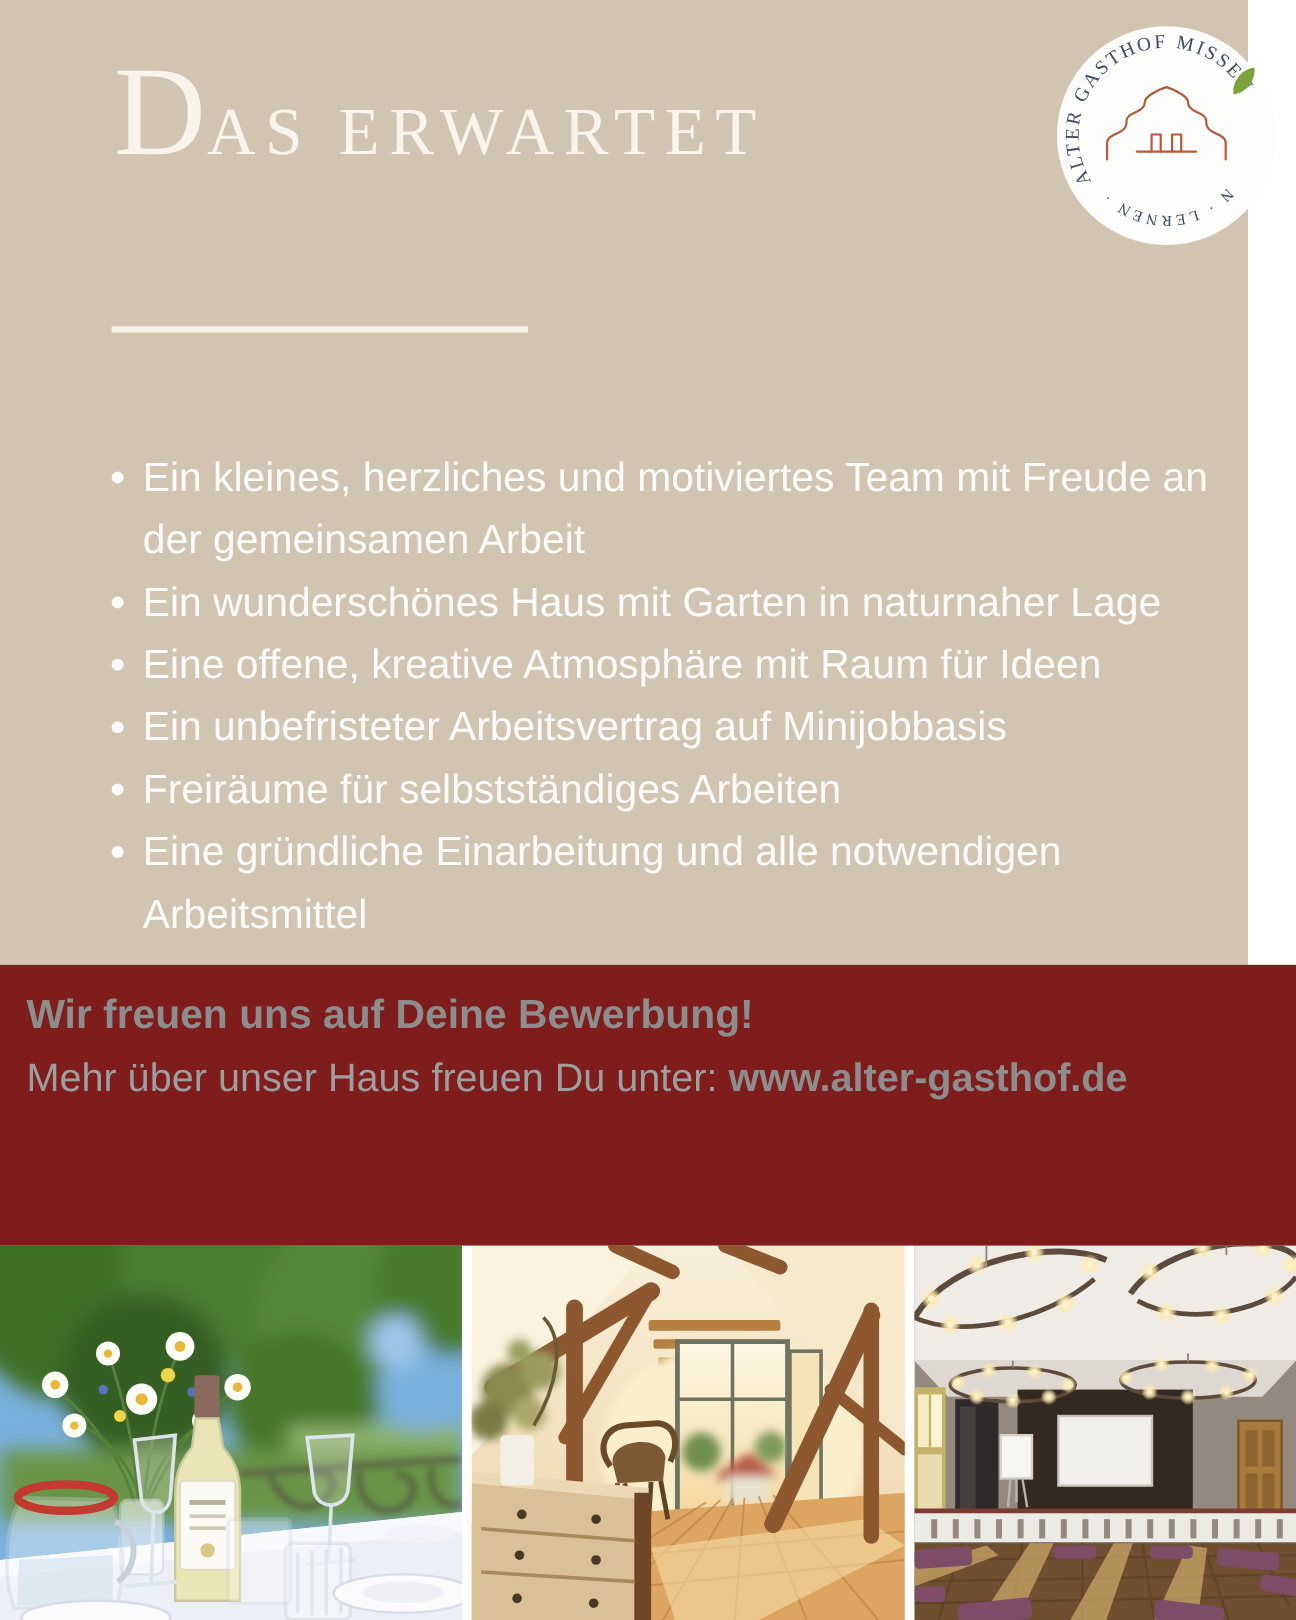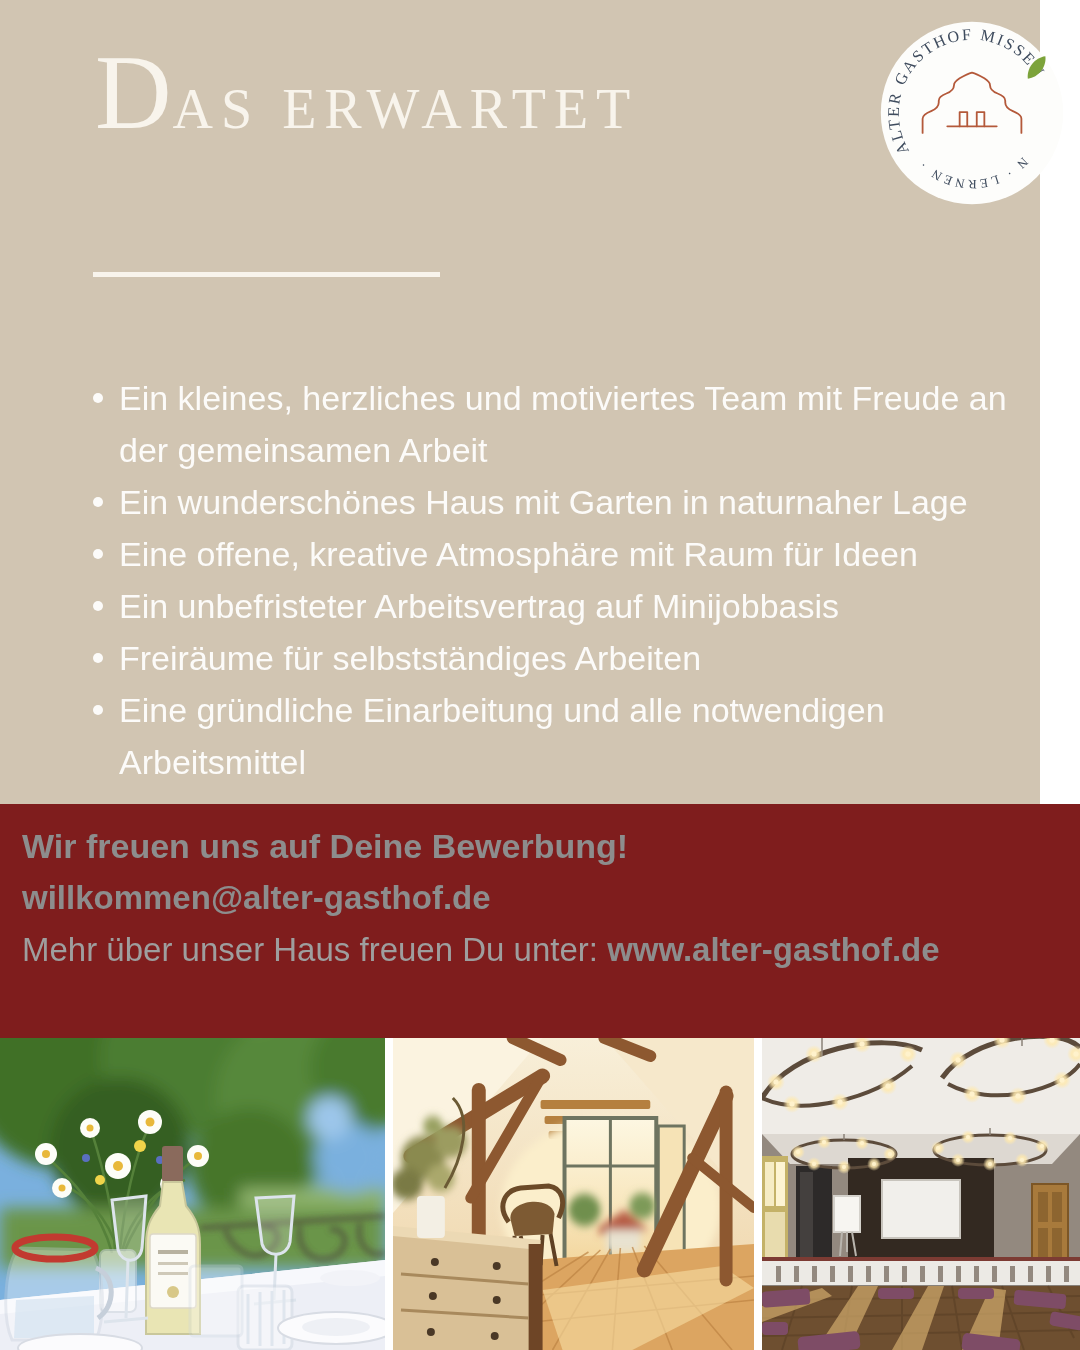--- a/index.html
+++ b/index.html
@@ -84,21 +84,20 @@
         </g>
         <g transform="translate(168,52) rotate(38)">
           <path d="M 0,-15 C 8,-7 8,7 0,15 C -8,7 -8,-7 0,-15 Z" fill="#7ca33a"></path>
         </g>
       </svg>
     </div>
   </section>
 
   <section class="cta">
     <p class="cta-headline">Wir freuen uns auf Deine Bewerbung!</p>
-    <p class="cta-line cta-bold">willkommen@alter-gasthof.de</p>
     <p class="cta-line"><span>Mehr über unser Haus freuen Du unter: </span><span class="cta-bold">www.alter-gasthof.de</span></p>
   </section>
 
   <section class="photos">
 
     <svg class="photo" viewBox="0 0 385 312" width="385" height="312" preserveAspectRatio="none" role="img" aria-label="garden table with wildflowers, wine bottle and glasses">
       <defs>
         <filter id="b8" x="-20%" y="-20%" width="140%" height="140%">
             <feGaussianBlur stdDeviation="8"></feGaussianBlur>
           </filter>

